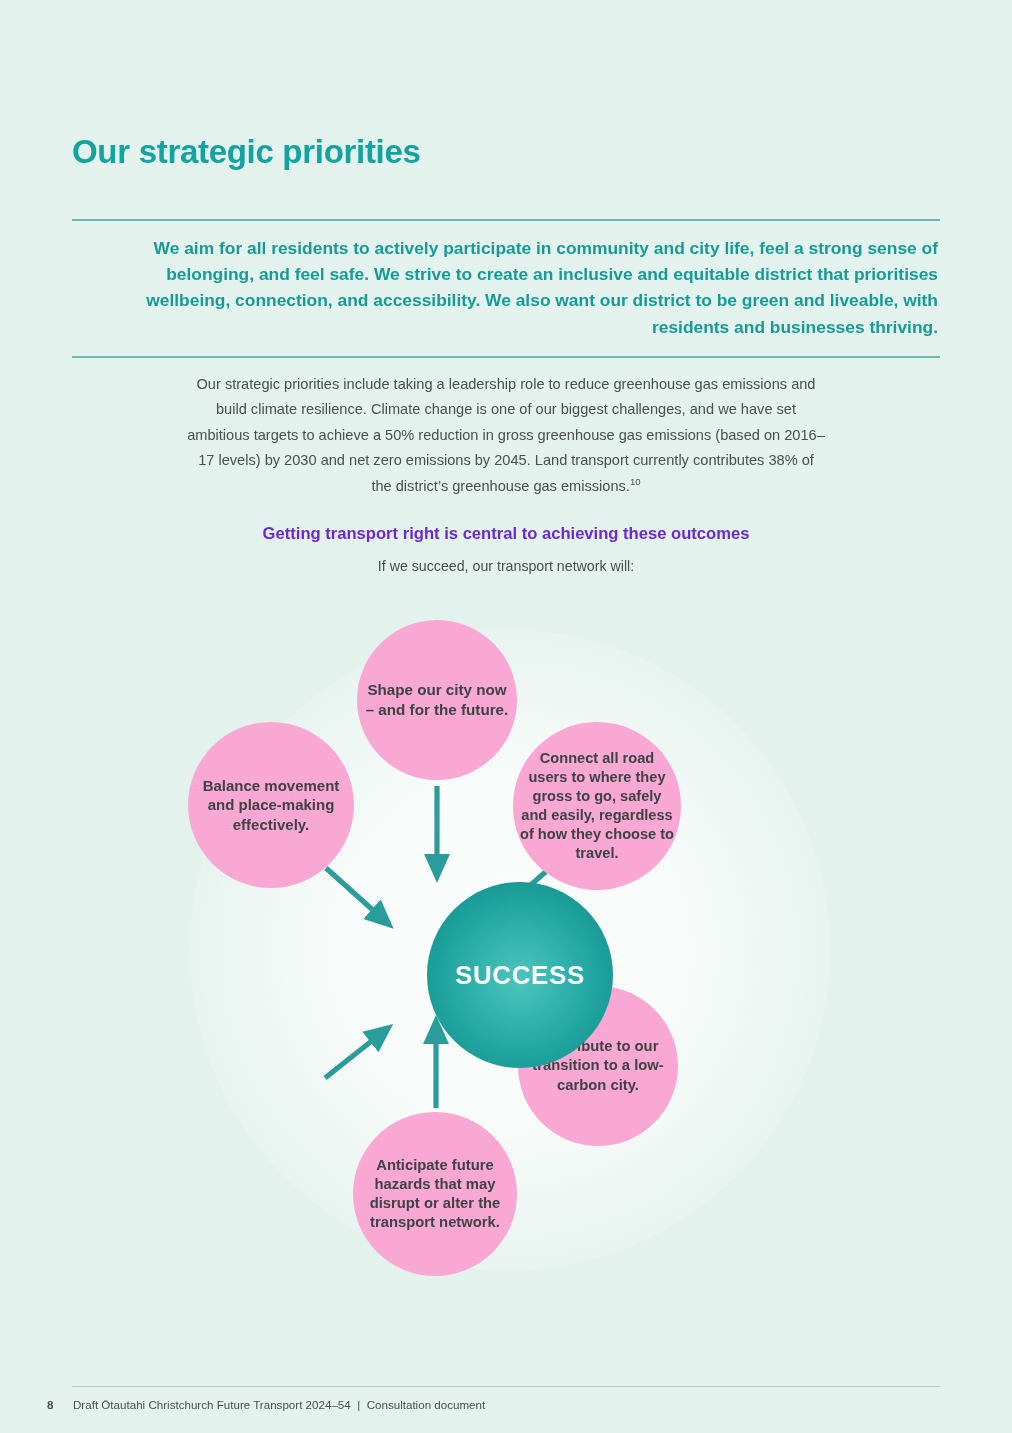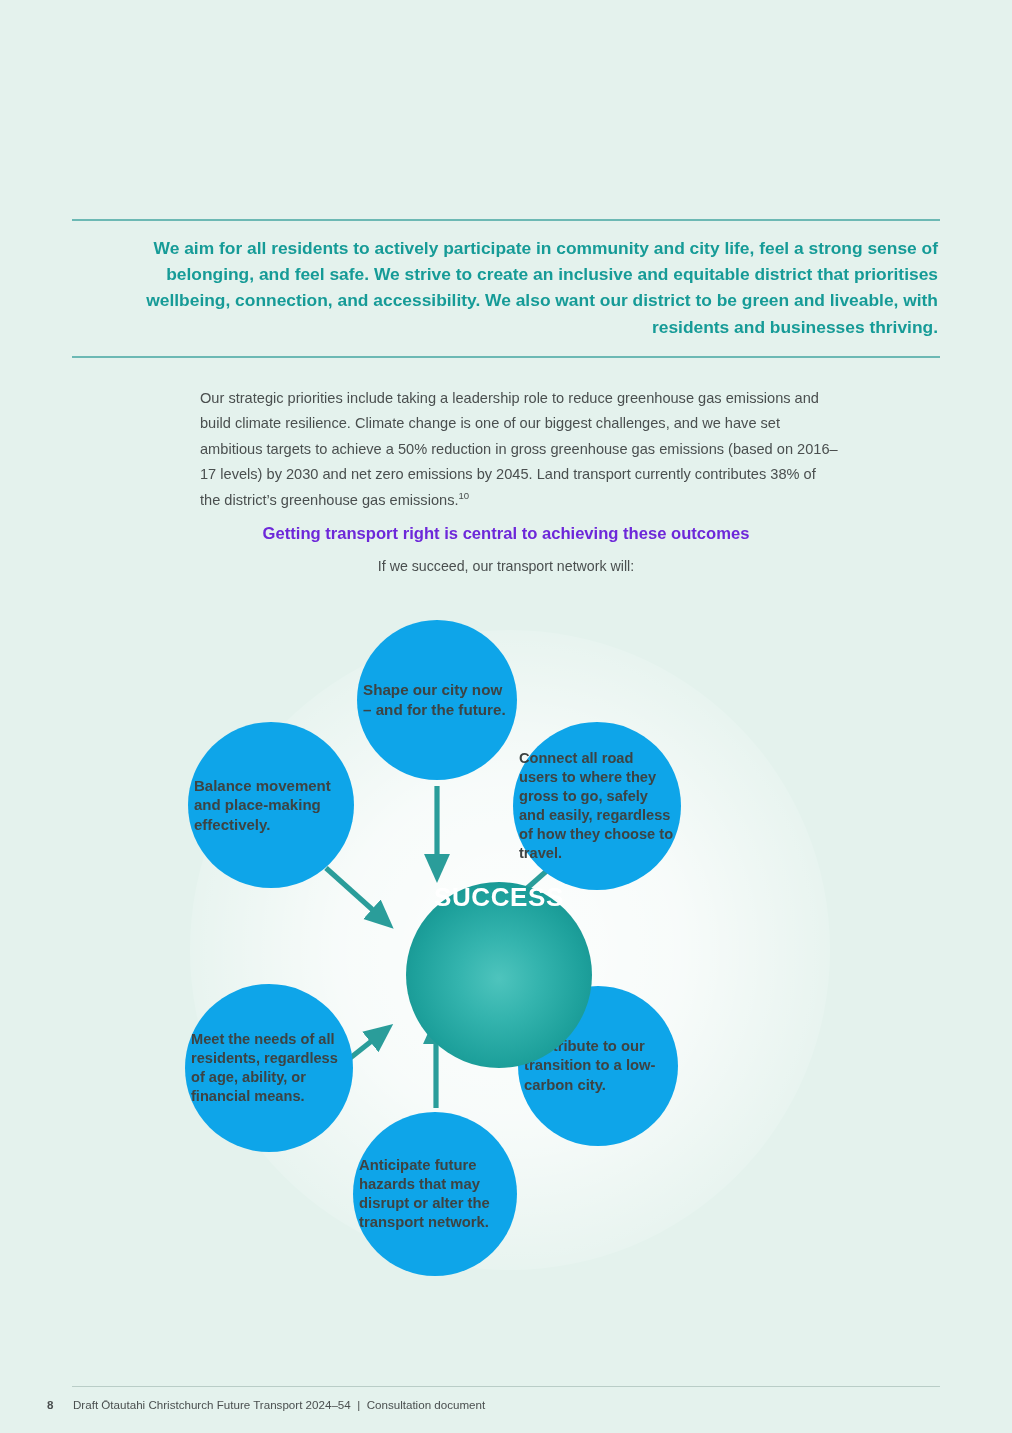--- a/index.html
+++ b/index.html
@@ -54,25 +54,25 @@
     padding: 14px 2px 16px 14px;
     margin: 0;
   }
 
   
   .body-para {
     position: absolute;
     left: 186px;
     top: 372px;
     width: 640px;
-    text-align: left;
+    text-align: center;
     font-size: 14.6px;
     line-height: 1.74;
     color: #4a4f4f;
-    margin: 14px;
+    margin: 0;
   }
   .body-para sup {
     font-size: 9.6px;
     vertical-align: super;
     line-height: 0;
   }
 
   
   .sub-head {
     position: absolute;
@@ -121,24 +121,25 @@
   .arrows {
     position: absolute;
     left: 0;
     top: 0;
     width: 720px;
     height: 700px;
   }
   .bubble {
     position: absolute;
     border-radius: 50%;
-    background: #0ea5e9;
+    background: #f9a8d4;
     display: flex;
     align-items: center;
     justify-content: center;
+    text-align: center;
     color: #3d4343;
     font-weight: bold;
     line-height: 1.30;
   }
   .bubble span { display: block; padding: 0 6px; }
 
   
   .bubble-top {
     left: 207px; top: 20px; width: 160px; height: 160px;
     font-size: 15.2px;
@@ -159,33 +160,33 @@
     left: 35px; top: 384px; width: 168px; height: 168px;
     font-size: 14.6px;
   }
   .bubble-upper-left {
     left: 38px; top: 122px; width: 166px; height: 166px;
     font-size: 15.0px;
   }
 
   .hub {
     position: absolute;
-    left: 256px;
+    left: 277px;
     top: 282px;
     width: 186px;
     height: 186px;
     border-radius: 50%;
     background: radial-gradient(circle at 50% 52%,
         #4ec4bd 0%,
         #34b4ae 30%,
         #1ea19c 62%,
         #128e8c 88%,
         #0d8583 100%);
     display: flex;
-    align-items: flex-start;
+    align-items: center;
     justify-content: center;
   }
   .hub-label {
     color: #ffffff;
     font-size: 26px;
     font-weight: bold;
     letter-spacing: 0.6px;
   }
 
   
@@ -208,20 +209,21 @@
     align-items: baseline;
   }
   .footer-page { font-weight: bold; width: 26px; }
   .footer-text { white-space: pre; }
 </style>
 </head>
 <body>
 
 <div class="page">
 
+  <h1 class="page-title">Our strategic priorities</h1>
 
   <div class="intro-block">
     <div class="rule"></div>
     <p class="intro-text">We aim for all residents to actively participate in community and city life, feel a strong sense of belonging, and feel safe. We strive to create an inclusive and equitable district that prioritises wellbeing, connection, and accessibility. We also want our district to be green and liveable, with residents and businesses thriving.</p>
     <div class="rule"></div>
   </div>
 
   <p class="body-para"><span>Our strategic priorities include taking a leadership role to reduce greenhouse gas emissions and build climate resilience. Climate change is one of our biggest challenges, and we have set ambitious targets to achieve a 50% reduction in gross greenhouse gas emissions (based on 2016–17 levels) by 2030 and net zero emissions by 2045. Land transport currently contributes 38% of the district’s greenhouse gas emissions.</span><sup>10</sup></p>
 
   <p class="sub-head">Getting transport right is central to achieving these outcomes</p>
@@ -262,23 +264,20 @@
     </div>
 
     <div class="bubble bubble-lower-right">
       <span>Contribute to our transition to a low-carbon city.</span>
     </div>
 
     <div class="bubble bubble-bottom">
       <span>Anticipate future hazards that may disrupt or alter the transport network.</span>
     </div>
 
-    <div class="bubble bubble-lower-left">
-      <span>Meet the needs of all residents, regardless of age, ability, or financial means.</span>
-    </div>
 
     <div class="bubble bubble-upper-left">
       <span>Balance movement and place-making effectively.</span>
     </div>
 
     <div class="hub">
       <span class="hub-label">SUCCESS</span>
     </div>
 
   </div>

